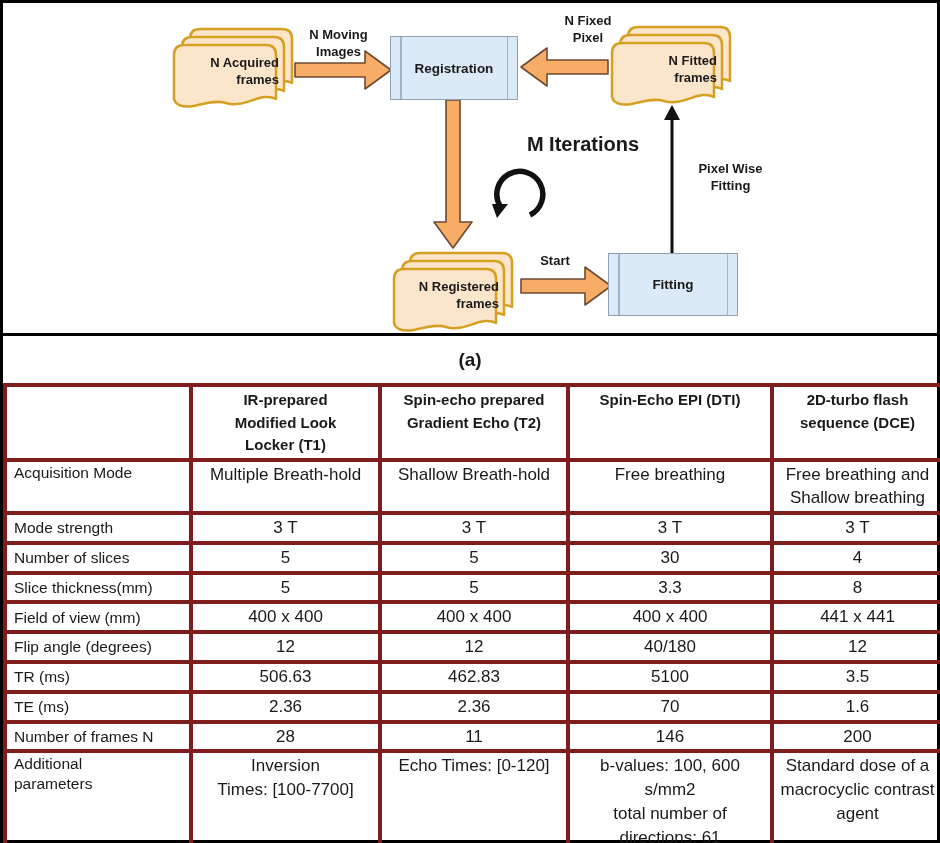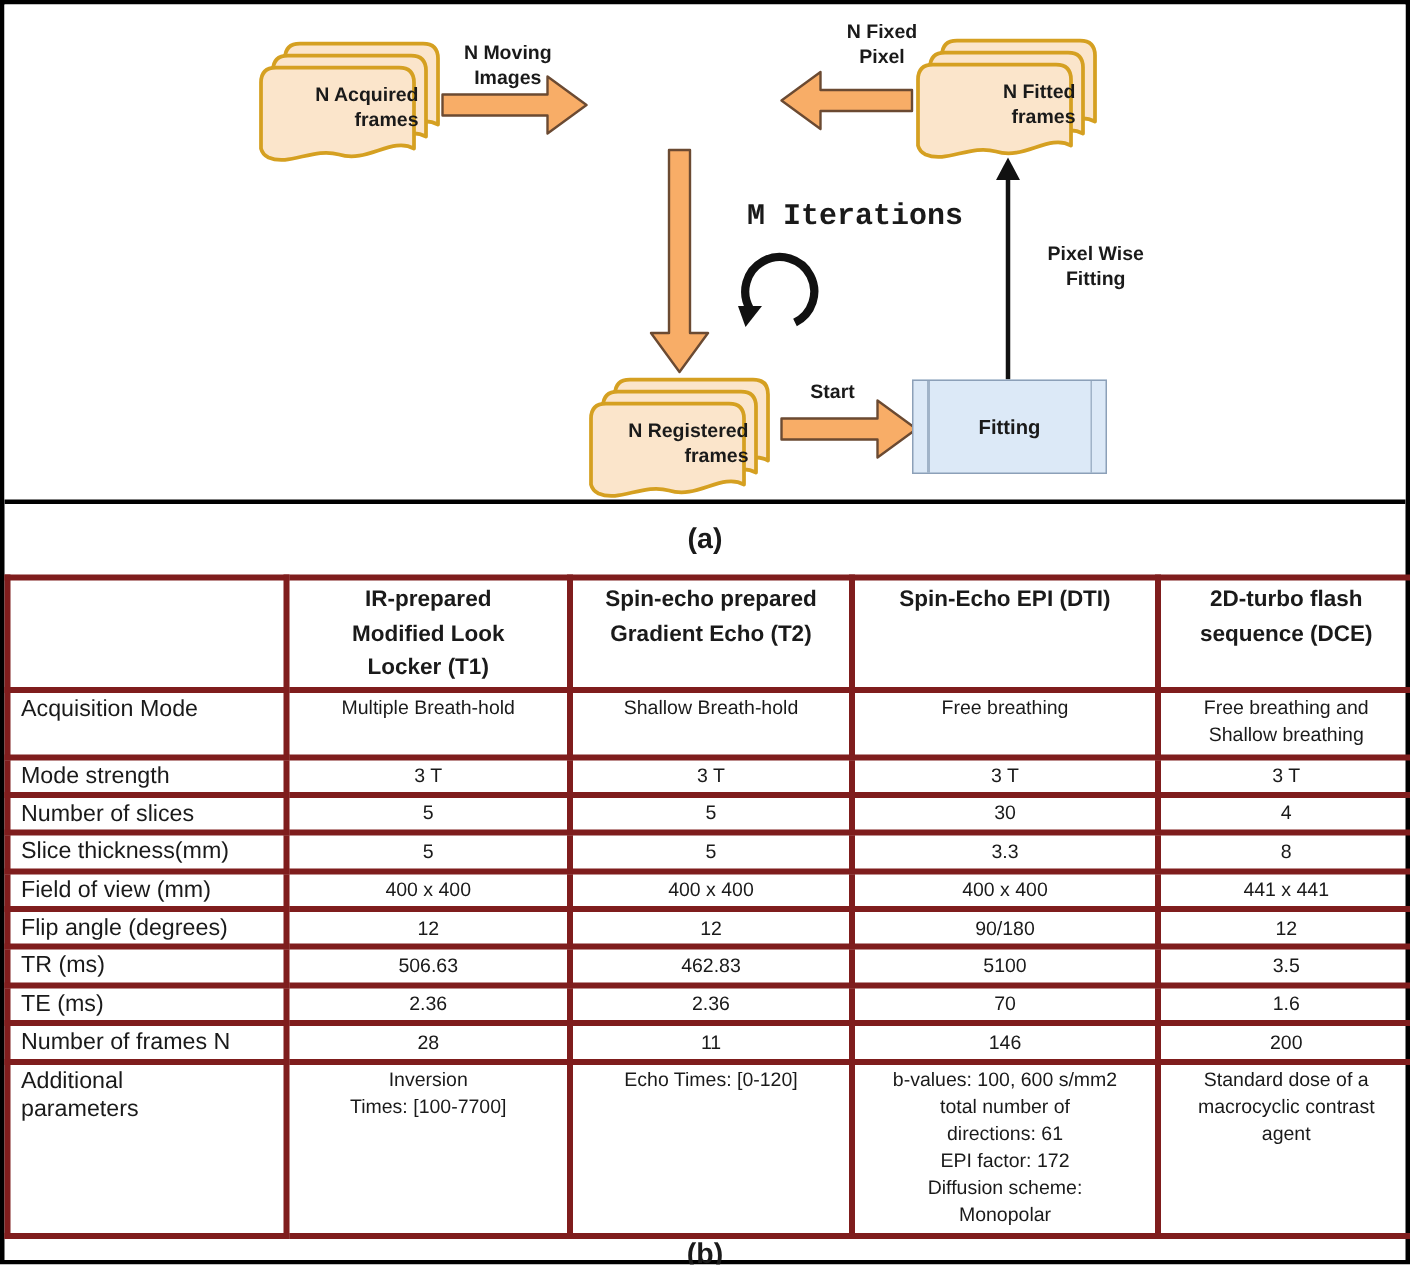--- a/index.html
+++ b/index.html
@@ -76,21 +76,21 @@
     table-layout:fixed;
     flex:0 0 auto;
   }
   table.params th, table.params td{
     border:4px solid #7f1d1d;
     white-space:pre-line;
     padding:1px 4px;
     overflow:hidden;
   }
   table.params td{
-    font-size:13px;font-weight:normal;
+    font-size:17px;font-weight:normal;
     text-align:center;vertical-align:middle;line-height:1.4;
   }
   table.params th.row-label{
     font-size:15.5px;font-weight:normal;
     text-align:left;vertical-align:middle;
     padding-left:7px;line-height:1.25;
   }
   table.params tr.header-row th{
     font-size:15px;font-weight:bold;text-align:center;
     vertical-align:top;line-height:1.5;padding-top:2px;
@@ -138,38 +138,43 @@
       <polygon class="blockarrow" points="443,97 443,219 431,219 450,245 469,219 457,219 457,97"></polygon>
       <polygon class="blockarrow" points="518,276 582,276 582,264 608,283 582,302 582,290 518,290"></polygon>
 
       <line class="blackline" x1="669" y1="250" x2="669" y2="114"></line>
       <polygon class="blackfill" points="669,102 661,117 677,117"></polygon>
 
       <path class="loop-arc" d="M527,212 A23,23 0 1 0 497,203"></path>
       <polygon class="blackfill" points="489,201 505,201 494,215"></polygon>
     </svg>
 
+    <div class="proc-box" style="left:387px;top:33px;width:128px;height:64px;">
+      <div class="inner-line l"></div>
+      <div class="inner-line r"></div>
+      <span>Registration</span>
+    </div>
     <div class="proc-box" style="left:605px;top:250px;width:130px;height:63px;">
       <div class="inner-line l"></div>
       <div class="inner-line r"></div>
       <span>Fitting</span>
     </div>
 
     <div class="stack-label" style="left:170px;top:52px;">N Acquired
 frames</div>
     <div class="stack-label" style="left:608px;top:50px;">N Fitted
 frames</div>
     <div class="stack-label" style="left:390px;top:276px;">N Registered
 frames</div>
 
     <div class="dlabel" style="left:293px;top:8px;width:85px;margin-top:16px;">N Moving
 Images</div>
     <div class="dlabel" style="left:545px;top:10px;width:80px;">N Fixed
 Pixel</div>
-    <div class="big-label" style="left:467px;top:130px;width:200px;font-family:Liberation Mono, monospace;">M Iterations</div>
+    <div class="big-label" style="left:480px;top:130px;width:200px;">M Iterations</div>
     <div class="dlabel" style="left:685px;top:158px;width:85px;">Pixel Wise
 Fitting</div>
     <div class="dlabel" style="left:522px;top:250px;width:60px;">Start</div>
   </div>
 
   <div class="caption-band caption-a">
     <span>(a)</span>
   </div>
 
   <table class="params">
@@ -225,21 +230,21 @@
           <th class="row-label">Field of view (mm)</th>
           <td>400 x 400</td>
           <td>400 x 400</td>
           <td>400 x 400</td>
           <td>441 x 441</td>
         </tr>
         <tr>
           <th class="row-label">Flip angle (degrees)</th>
           <td>12</td>
           <td>12</td>
-          <td>90/180</td>
+          <td>40/180</td>
           <td>12</td>
         </tr>
         <tr>
           <th class="row-label">TR (ms)</th>
           <td>506.63</td>
           <td>462.83</td>
           <td>5100</td>
           <td>3.5</td>
         </tr>
         <tr>

